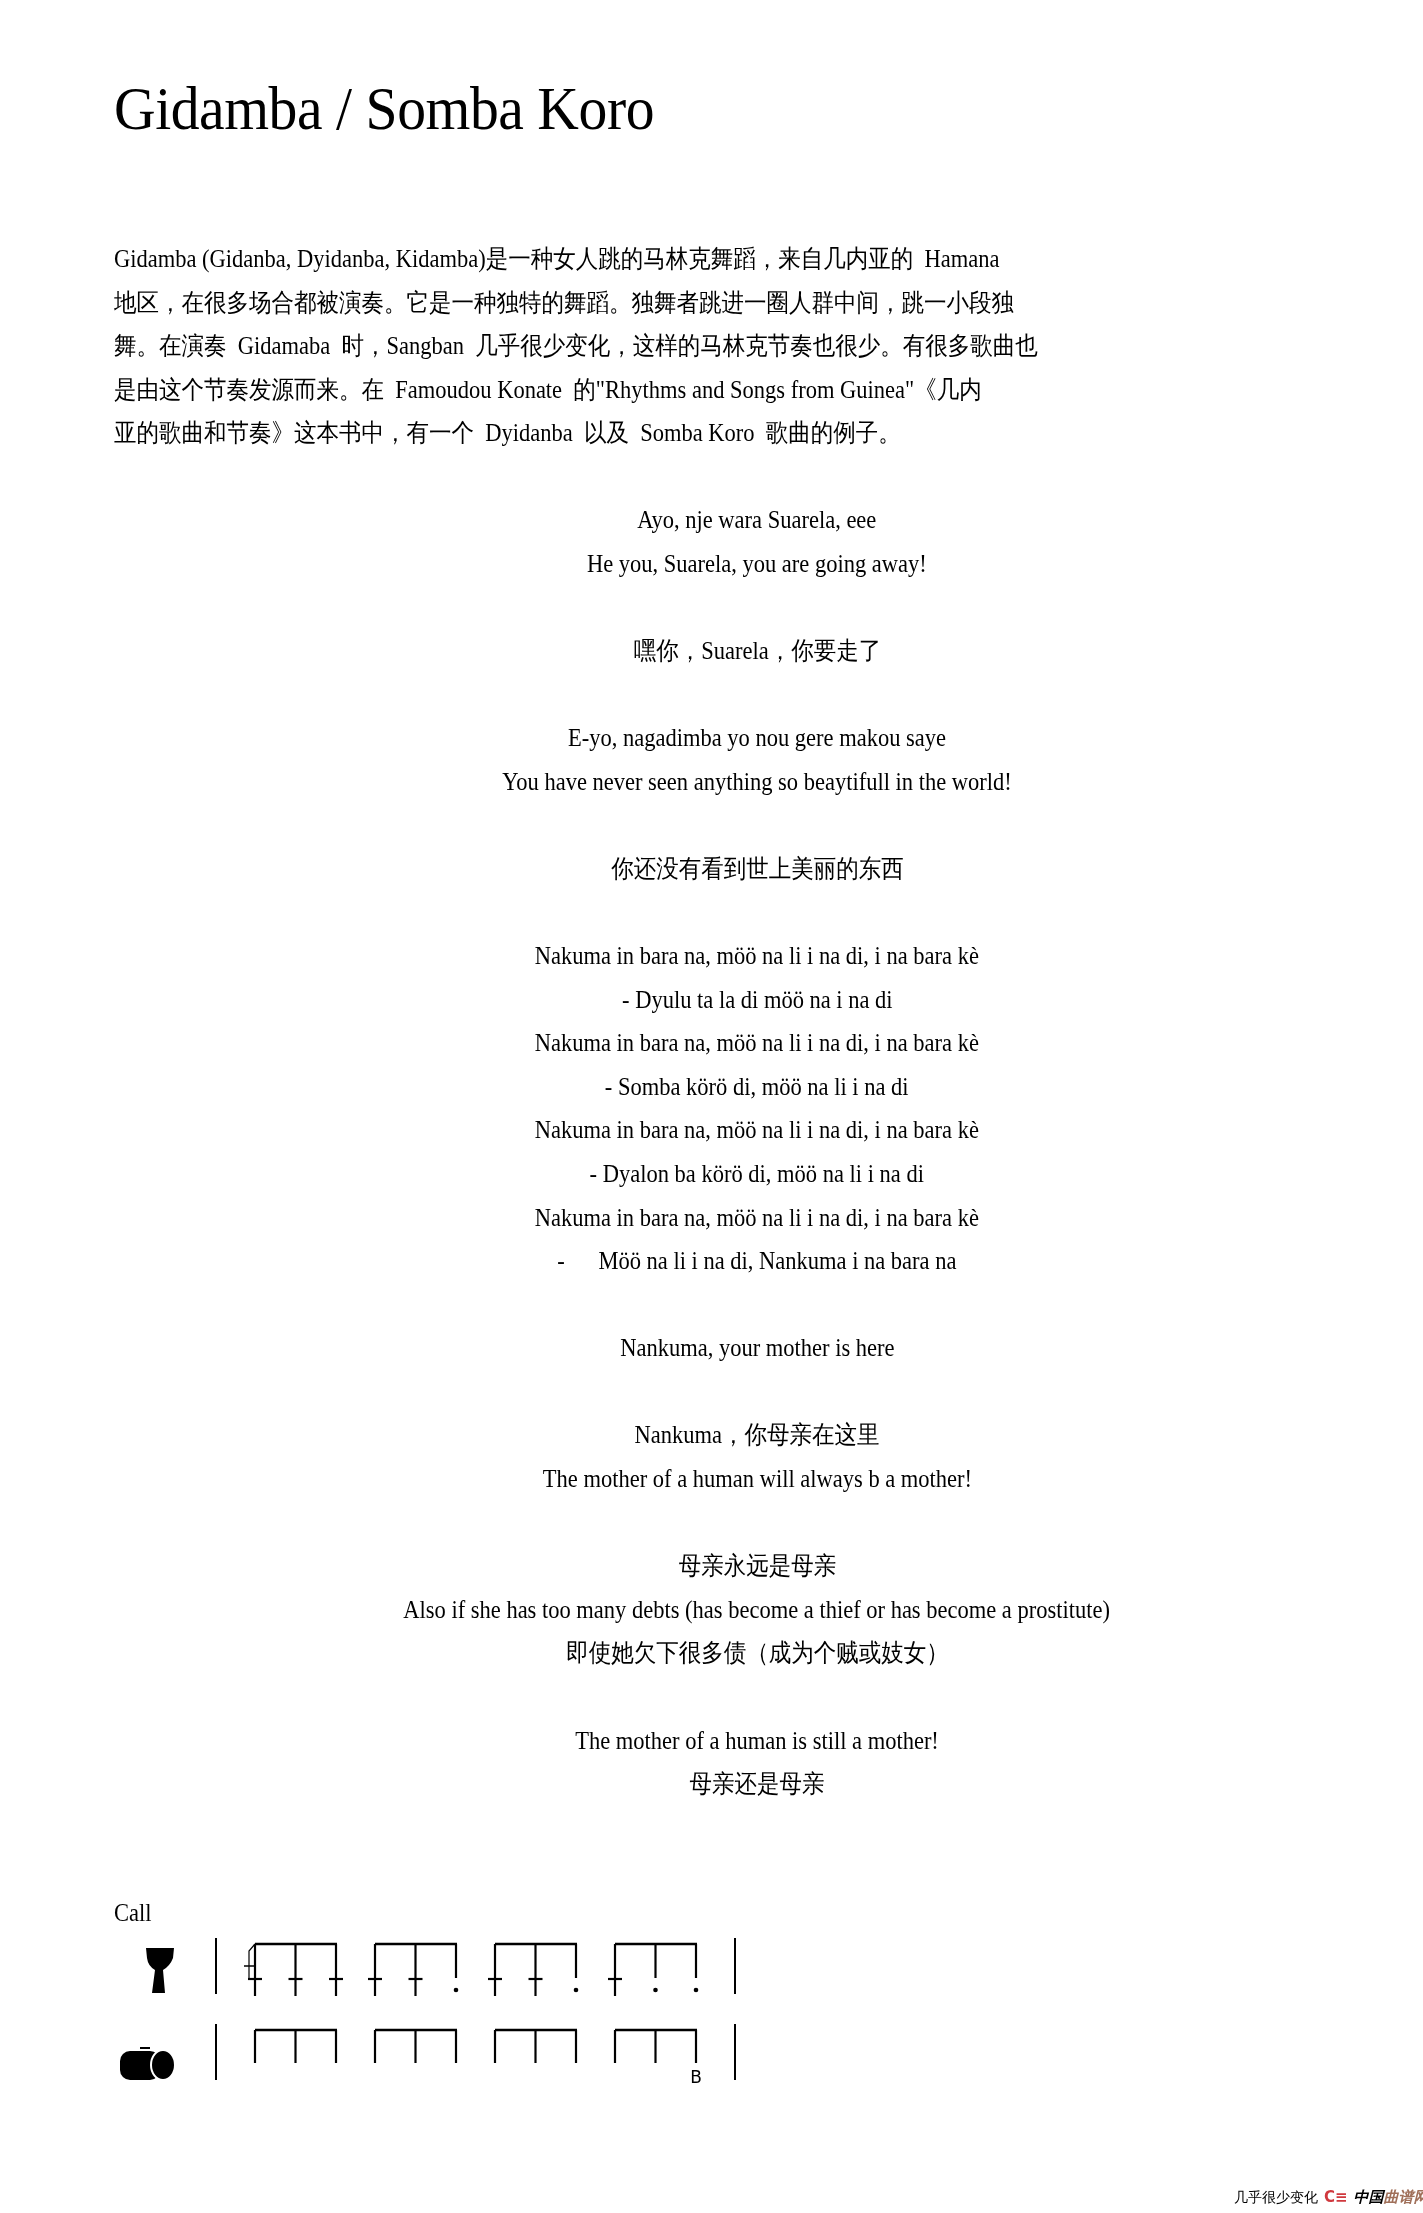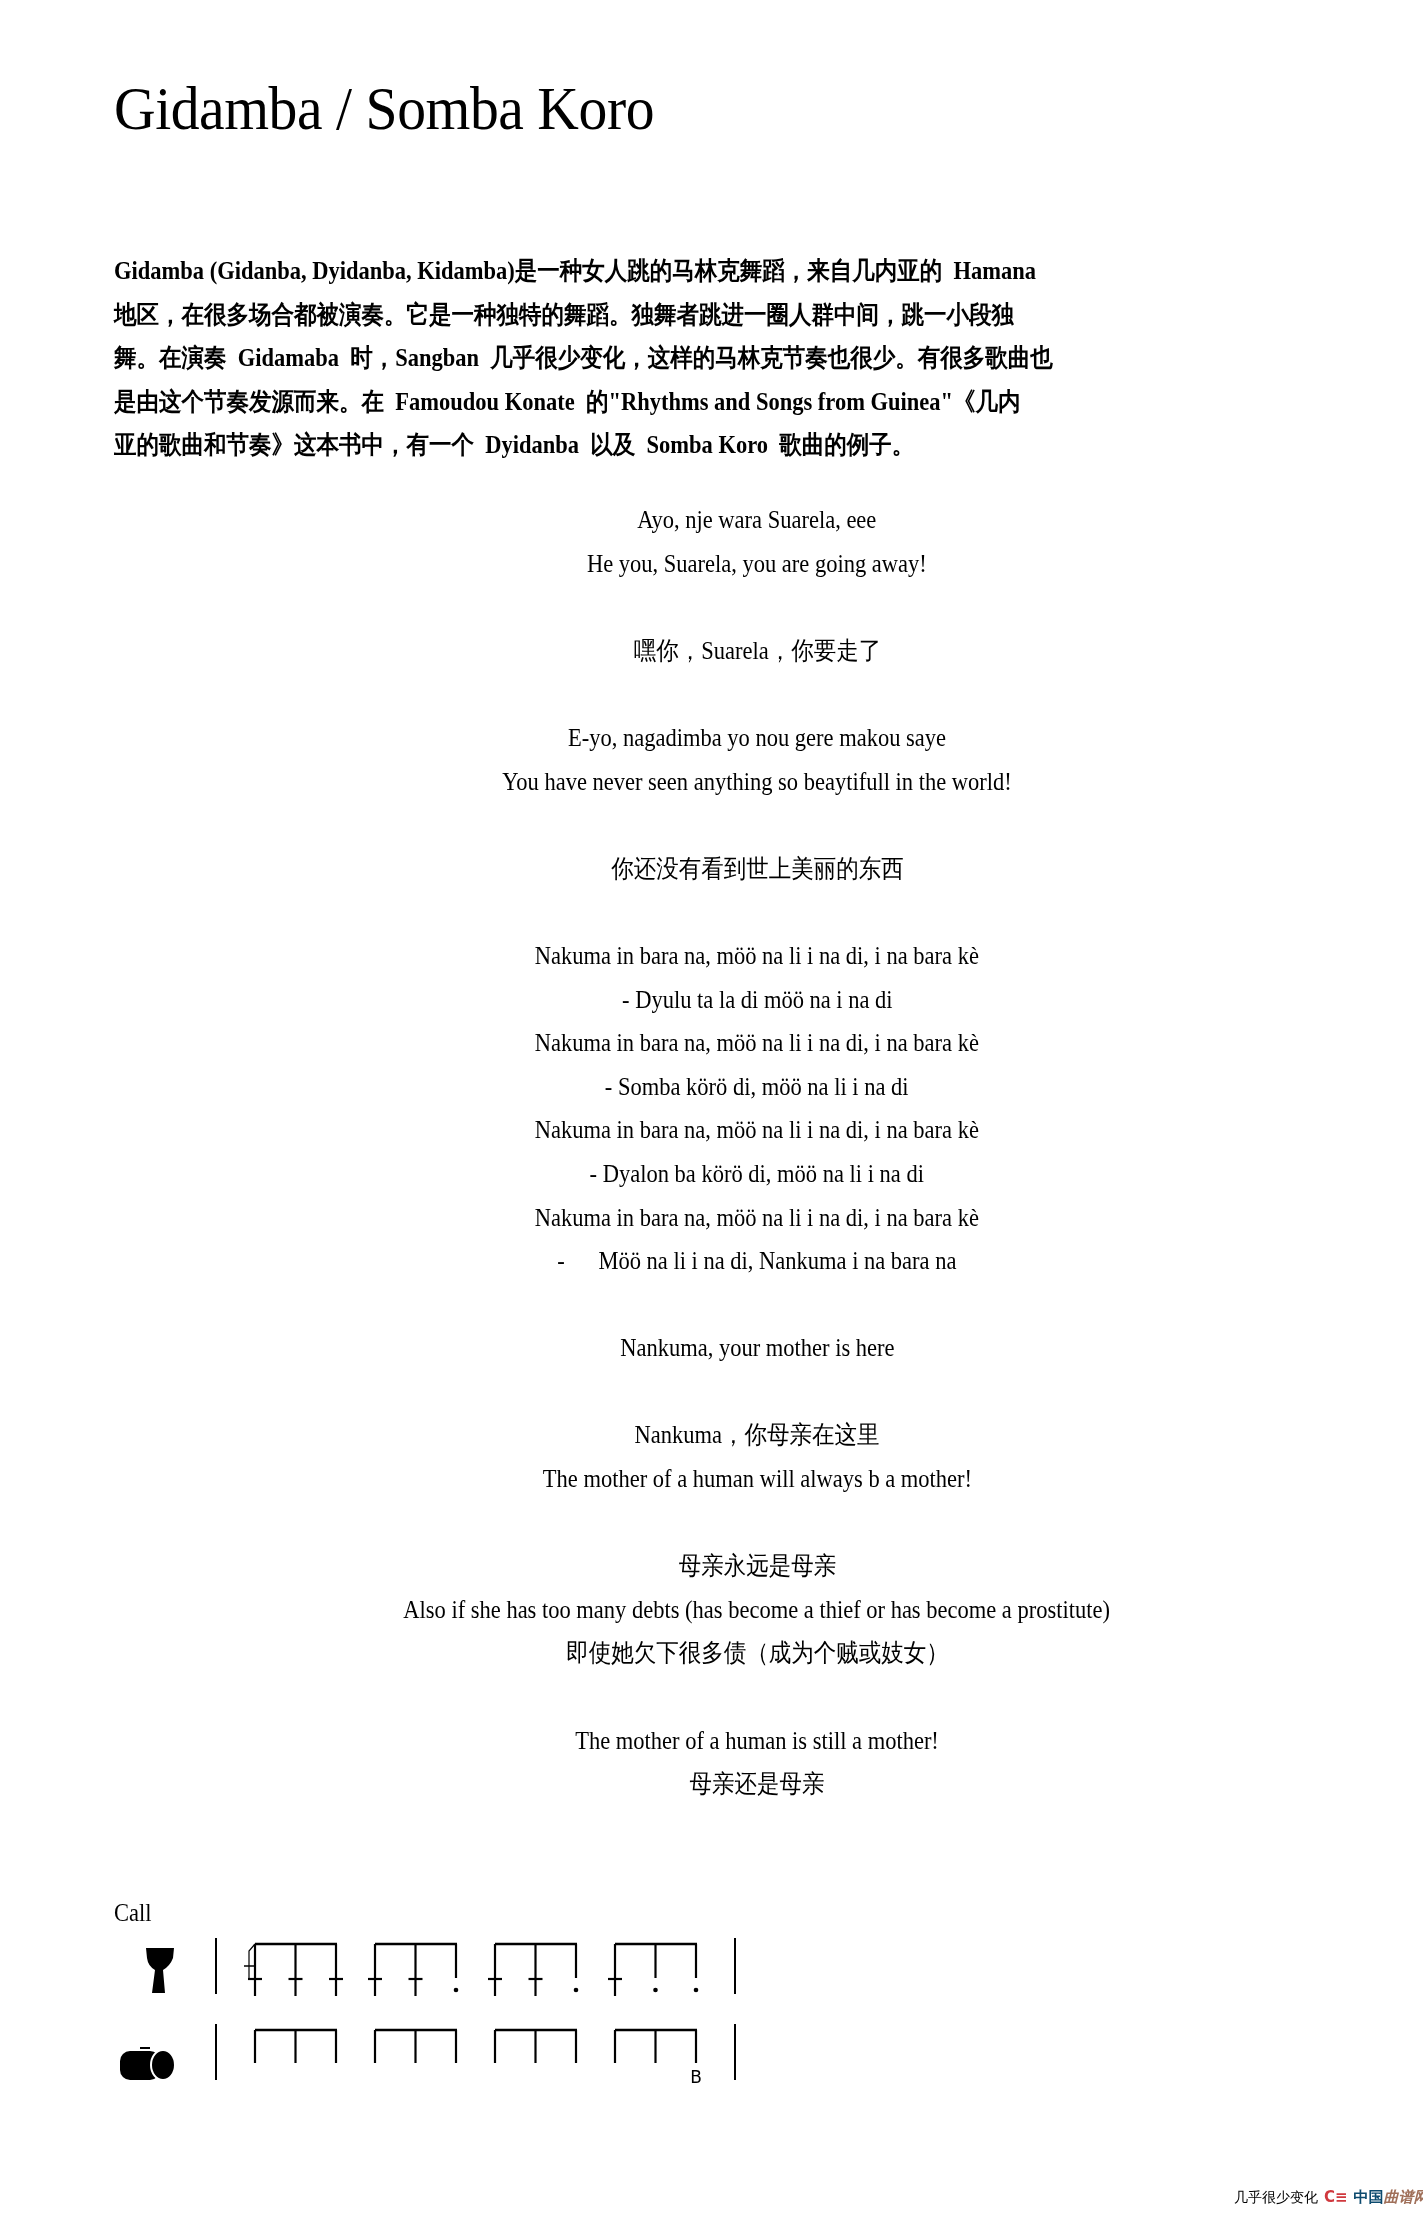--- a/index.html
+++ b/index.html
@@ -6,37 +6,37 @@
   body {
     width: 1423px; height: 2213px; position: relative; overflow: hidden;
     font-family: "Liberation Serif", "DejaVu Serif", serif; color: #000;
   }
   .title {
     position: absolute; left: 114px; top: 68px;
     font-size: 62px; line-height: 80px; letter-spacing: -0.5px; margin: 0; font-weight: normal;
     transform: scaleX(0.93); transform-origin: left top;
   }
   .body-text {
-    position: absolute; left: 114px; top: 249px; width: 1220px;
-    font-size: 25px; line-height: 43.6px; font-weight: bold;
+    position: absolute; left: 114px; top: 237px; width: 1220px;
+    font-size: 25px; line-height: 43.6px;
   }
   .para-line { height: 43.6px; white-space: pre; transform: scaleX(0.9); transform-origin: left center; }
   .lyrics { position: absolute; left: 0; top: 498px; width: 1514px; font-size: 25px; line-height: 43.6px; }
   .lyric-line { height: 43.6px; text-align: center; white-space: pre; }
   .lyric-line span { display: inline-block; transform: scaleX(0.9); }
   .blank { height: 43.6px; }
   .call-label { position: absolute; left: 114px; top: 1898px; font-size: 25px; line-height: 30px; transform: scaleX(0.9); transform-origin: left top; }
   .notation { position: absolute; left: 0; top: 0; width: 1423px; height: 2213px; pointer-events: none; }
   .watermark {
     position: absolute; left: 1234px; top: 2186px; height: 22px;
     font-family: "DejaVu Sans", sans-serif; font-size: 14px; line-height: 22px; white-space: nowrap;
     display: flex; align-items: center; gap: 6px;
   }
   .wm-logo { color: #d0393e; font-weight: bold; font-size: 15px; }
-  .wm-china { color: #0c4a6e; font-weight: bold; font-size: 15px; }
+  .wm-china { color: #000000; font-weight: bold; font-style: italic; font-size: 15px; }
   .wm-site { color: #a0705a; font-weight: bold; font-style: italic; font-size: 15px; margin-left: -6px; }
 </style>
 </head>
 <body>
 
 <h1 class="title">Gidamba / Somba Koro</h1>
 
 <div class="body-text">
   <div class="para-line">Gidamba (Gidanba, Dyidanba, Kidamba)是一种女人跳的马林克舞蹈，来自几内亚的  Hamana</div>
   <div class="para-line">地区，在很多场合都被演奏。它是一种独特的舞蹈。独舞者跳进一圈人群中间，跳一小段独</div>

